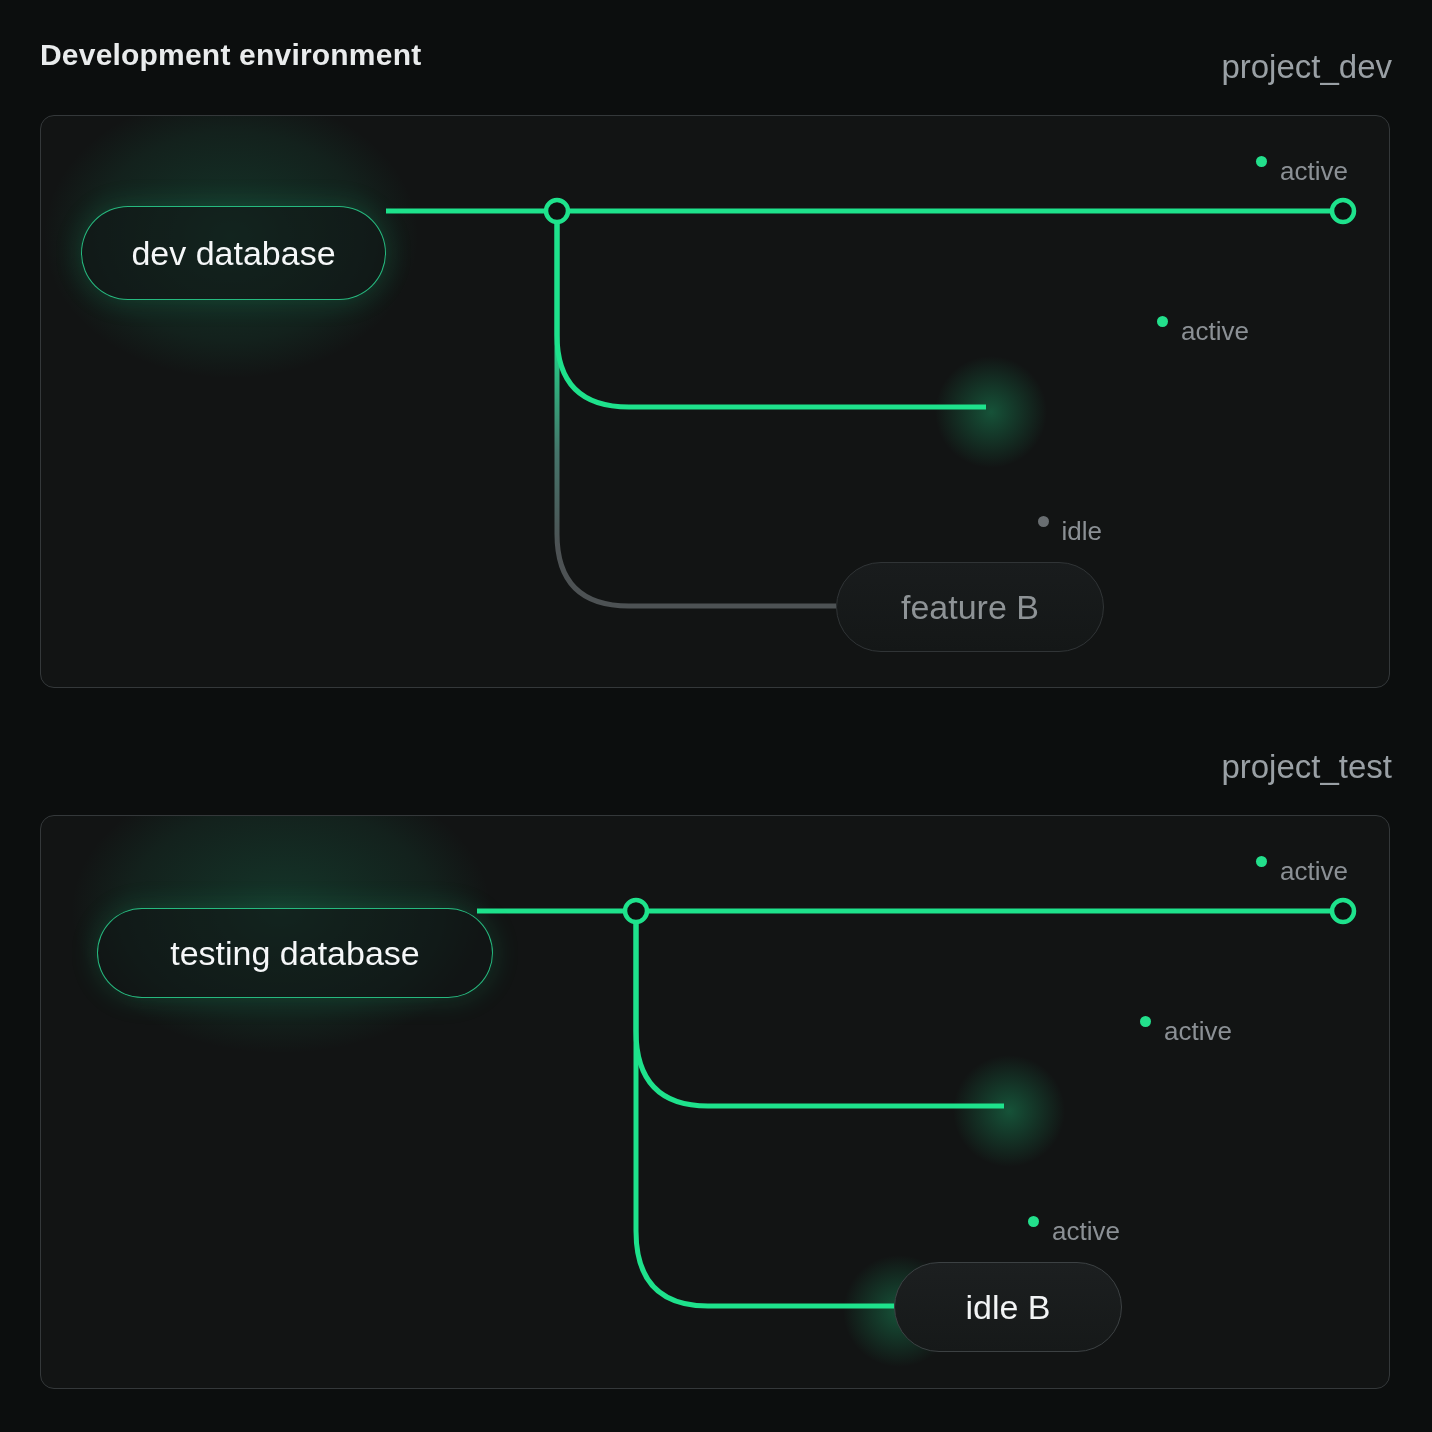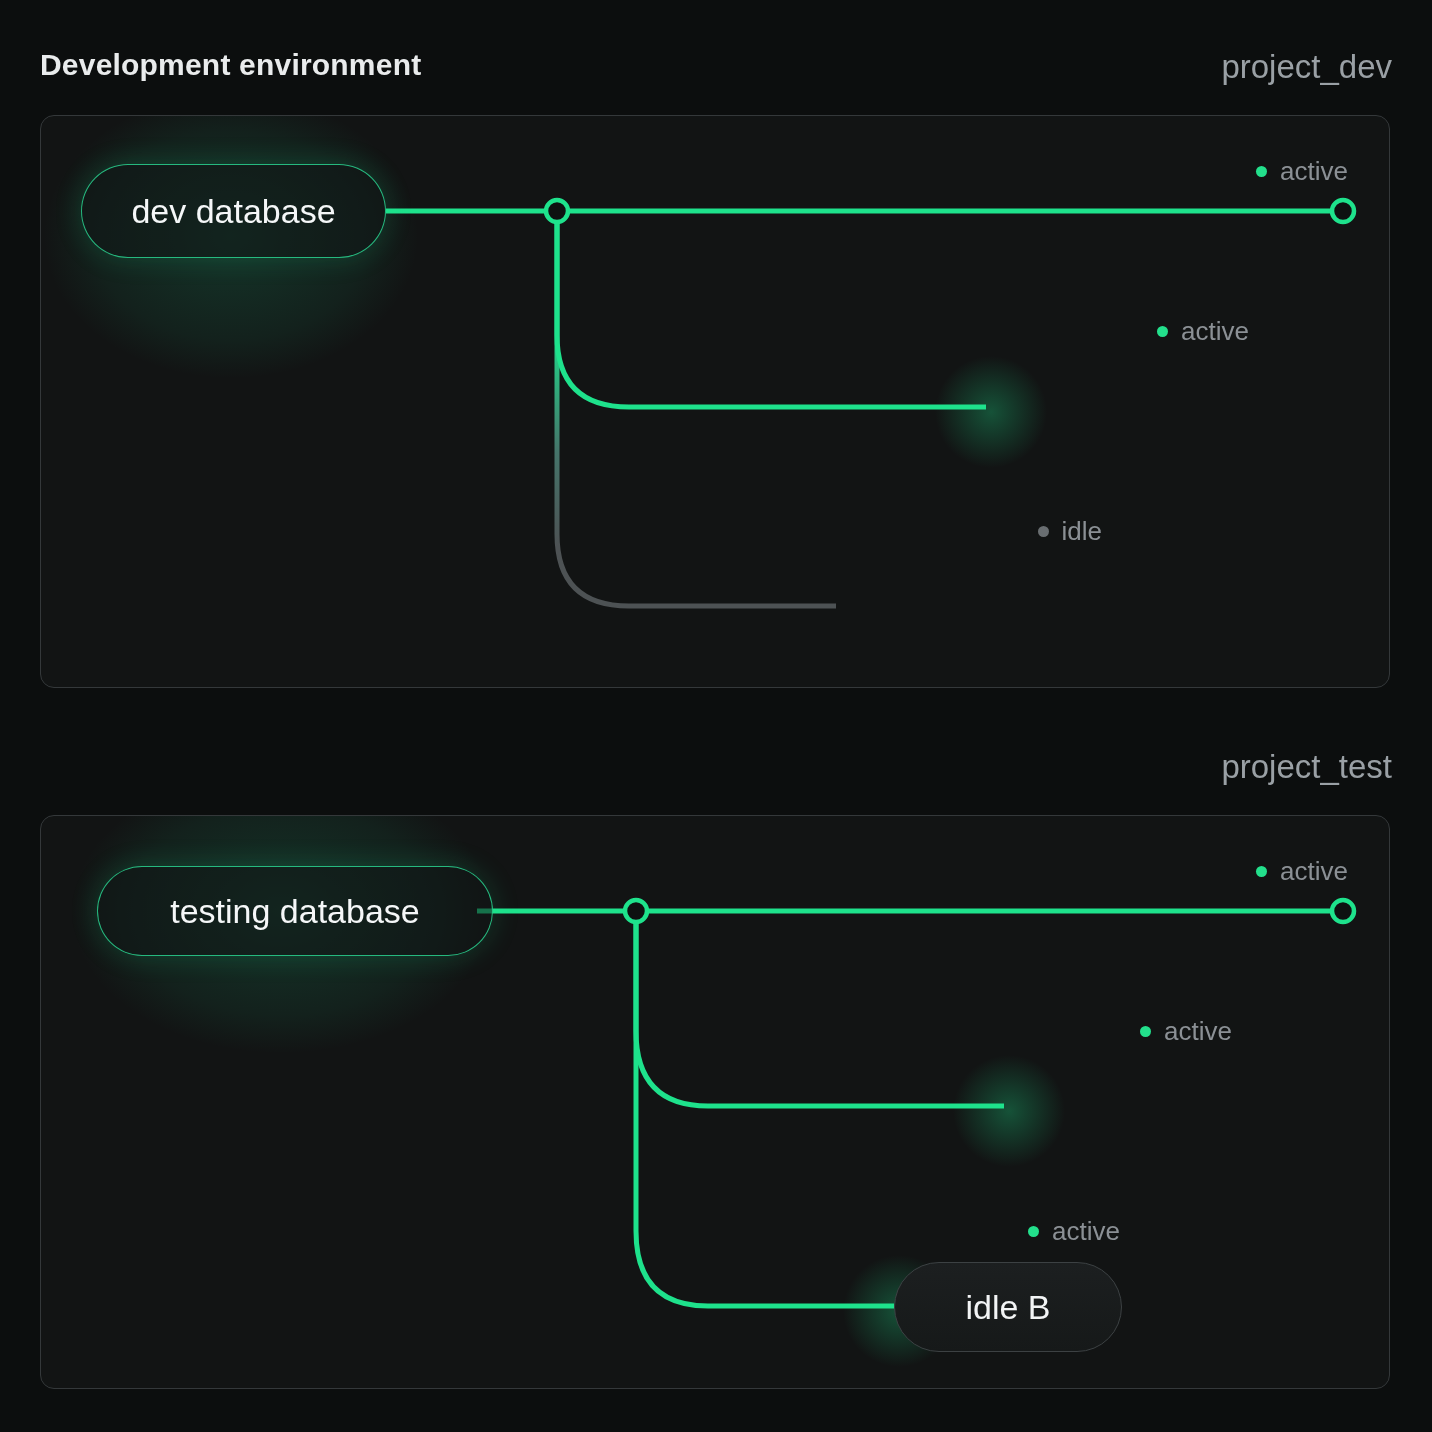--- a/index.html
+++ b/index.html
@@ -39,43 +39,44 @@
     border-radius:999px; font-size:34px; color:#f2f4f5;
     background:linear-gradient(180deg,#1c1f20,#161919);
     border:1.5px solid #3c4143;
     cursor:pointer;
   }
   .pill.db {
     background:rgba(17,22,21,0.55);
     border:1.5px solid rgba(42,214,146,0.85);
     box-shadow:0 0 28px rgba(30,220,140,0.18);
     color:#f5f7f8;
+    margin-top:42px;
   }
   .pill.idle {
     border:1.5px solid #30３436;
     border-color:#303436;
     background:linear-gradient(180deg,#191c1d,#141717);
     color:#8e9396;
   }
   .status {
-    position:absolute; display:flex; align-items:center; gap:13px;
+    position:absolute; display:flex; align-items:flex-start; gap:13px;
     font-size:26px; color:#8b9095; line-height:30px;
   }
   .status .dot {
     width:11px; height:11px; border-radius:50%;
     background:#23e08c; flex:0 0 auto;
   }
   .status.idle .dot { background:#696e71; }
 </style>
 </head>
 <body>
 
 <div class="page">
 
-  <h2 class="section-title" style="top:48px;text-align:center;">Development environment</h2>
+  <h2 class="section-title" style="top:38px;text-align:center;">Development environment</h2>
   <span class="project-label" style="top:48px;">project_dev</span>
 
   <div class="panel" style="top:115px; height:573px;">
 
     <div class="glow" style="left:-60px; top:-70px; width:500px; height:380px;"></div>
     <div class="conn-glow" style="left:870px; top:216px;"></div>
 
     <svg class="tree" width="1350" height="573" viewBox="0 0 1350 573">
       <defs>
         <linearGradient id="fadeDev" x1="0" y1="95" x2="0" y2="430" gradientUnits="userSpaceOnUse">
@@ -105,20 +106,23 @@
     </div>
 
     <div class="status" style="right:140px; top:200px;">
       <span class="dot"></span>
       <span>active</span>
     </div>
 
     <div class="status idle" style="right:287px; top:400px;">
       <span class="dot"></span>
       <span>idle</span>
+    </div>
+    <div class="pill idle" style="left:795px; top:446px; width:268px; height:90px;">
+      <span>feature B</span>
     </div>
   </div>
 
   <span class="project-label" style="top:748px;">project_test</span>
 
   <div class="panel" style="top:815px; height:574px;">
 
     <div class="glow" style="left:-40px; top:-95px; width:560px; height:380px;"></div>
     <div class="conn-glow" style="left:888px; top:215px;"></div>
     <div class="conn-glow" style="left:778px; top:415px;"></div>

